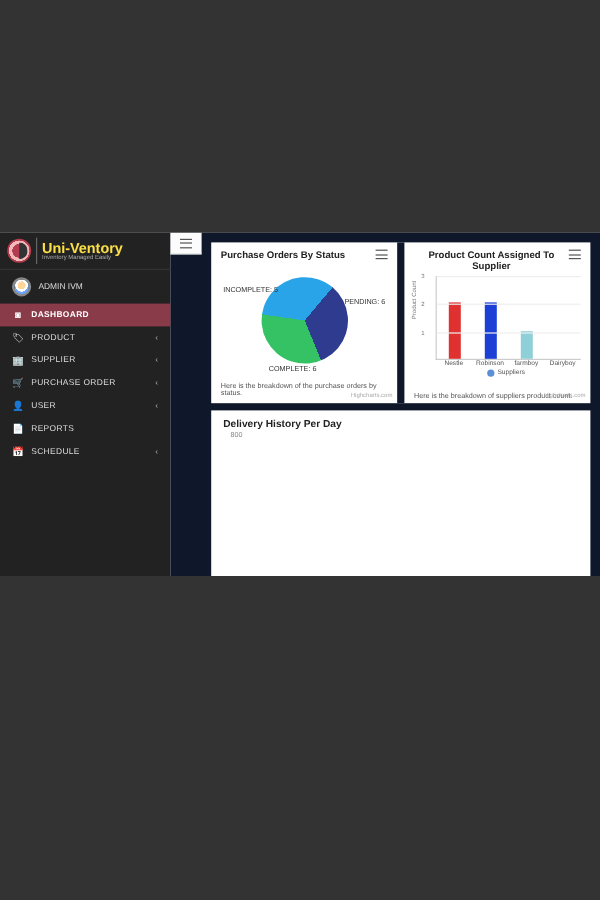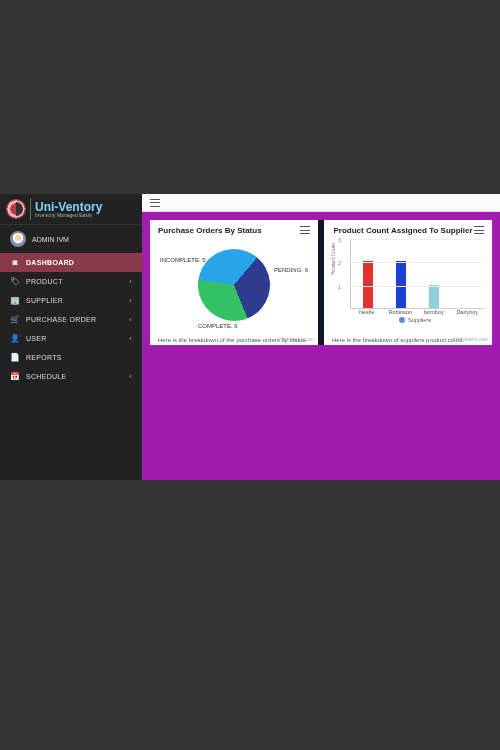--- a/index.html
+++ b/index.html
@@ -44,21 +44,21 @@
     content:"";
     position:absolute; inset:3px;
     border-radius:50%;
     background:#333;
     clip-path: polygon(50% 0,100% 0,100% 100%,50% 100%);
   }
   .brand-divider{
     width:1px;height:22px;background:#666;
   }
   .brand-text { line-height:1; }
-  .brand-title { font-size: 12px; font-weight: 600; color:#7dd3fc;}
+  .brand-title { font-size: 12px; font-weight: 600; color:#fde047;}
   .brand-sub { font-size: 5px; color: #aaa; }
   .user-row{
     display:flex;align-items:center;gap:6px;
     padding:6px 10px;
   }
   .avatar{
     width:16px;height:16px;border-radius:50%;
     background: radial-gradient(circle at 50% 40%, #ffd59a 35%, #fff 36% 55%, #6aa5ff 56%);
     border:2px solid #888;
     flex-shrink:0;
@@ -80,22 +80,22 @@
     font-weight:700;
   }
   .nav-item .chev{
     margin-left:auto;
     font-size:7px;color:#aaa;
   }
   .nav-ico{width:10px;text-align:center;font-size:8px;}
   
   .main{
     flex:1;
-    display:flex;flex-direction:column;
-    background:#a21caf;
+    display:flex;flex-direction:row;
+    background:#0f172a;
   }
   .topbar{
     height:18px;
     background:#fcfcfc;
     border-bottom:1px solid #e3e3e3;
     display:flex;align-items:center;
     padding:0 8px;
   }
   .hamburger{width:10px;height:8px;position:relative;cursor:pointer;}
   .hamburger::before,.hamburger::after,.hamburger span{
@@ -297,16 +297,20 @@
             <div class="legend">
               <span class="legend-swatch"></span>
               <span>Suppliers</span>
             </div>
           </div>
           <div class="card-foot">Here is the breakdown of suppliers product count.</div>
           <div class="credit">Highcharts.com</div>
         </div>
       </div>
 
+      <div class="card full">
+        <div class="deliv-title">Delivery History Per Day</div>
+        <div class="deliv-tick">800</div>
+      </div>
 
     </div>
   </section>
 </div>
 
 </body></html>

